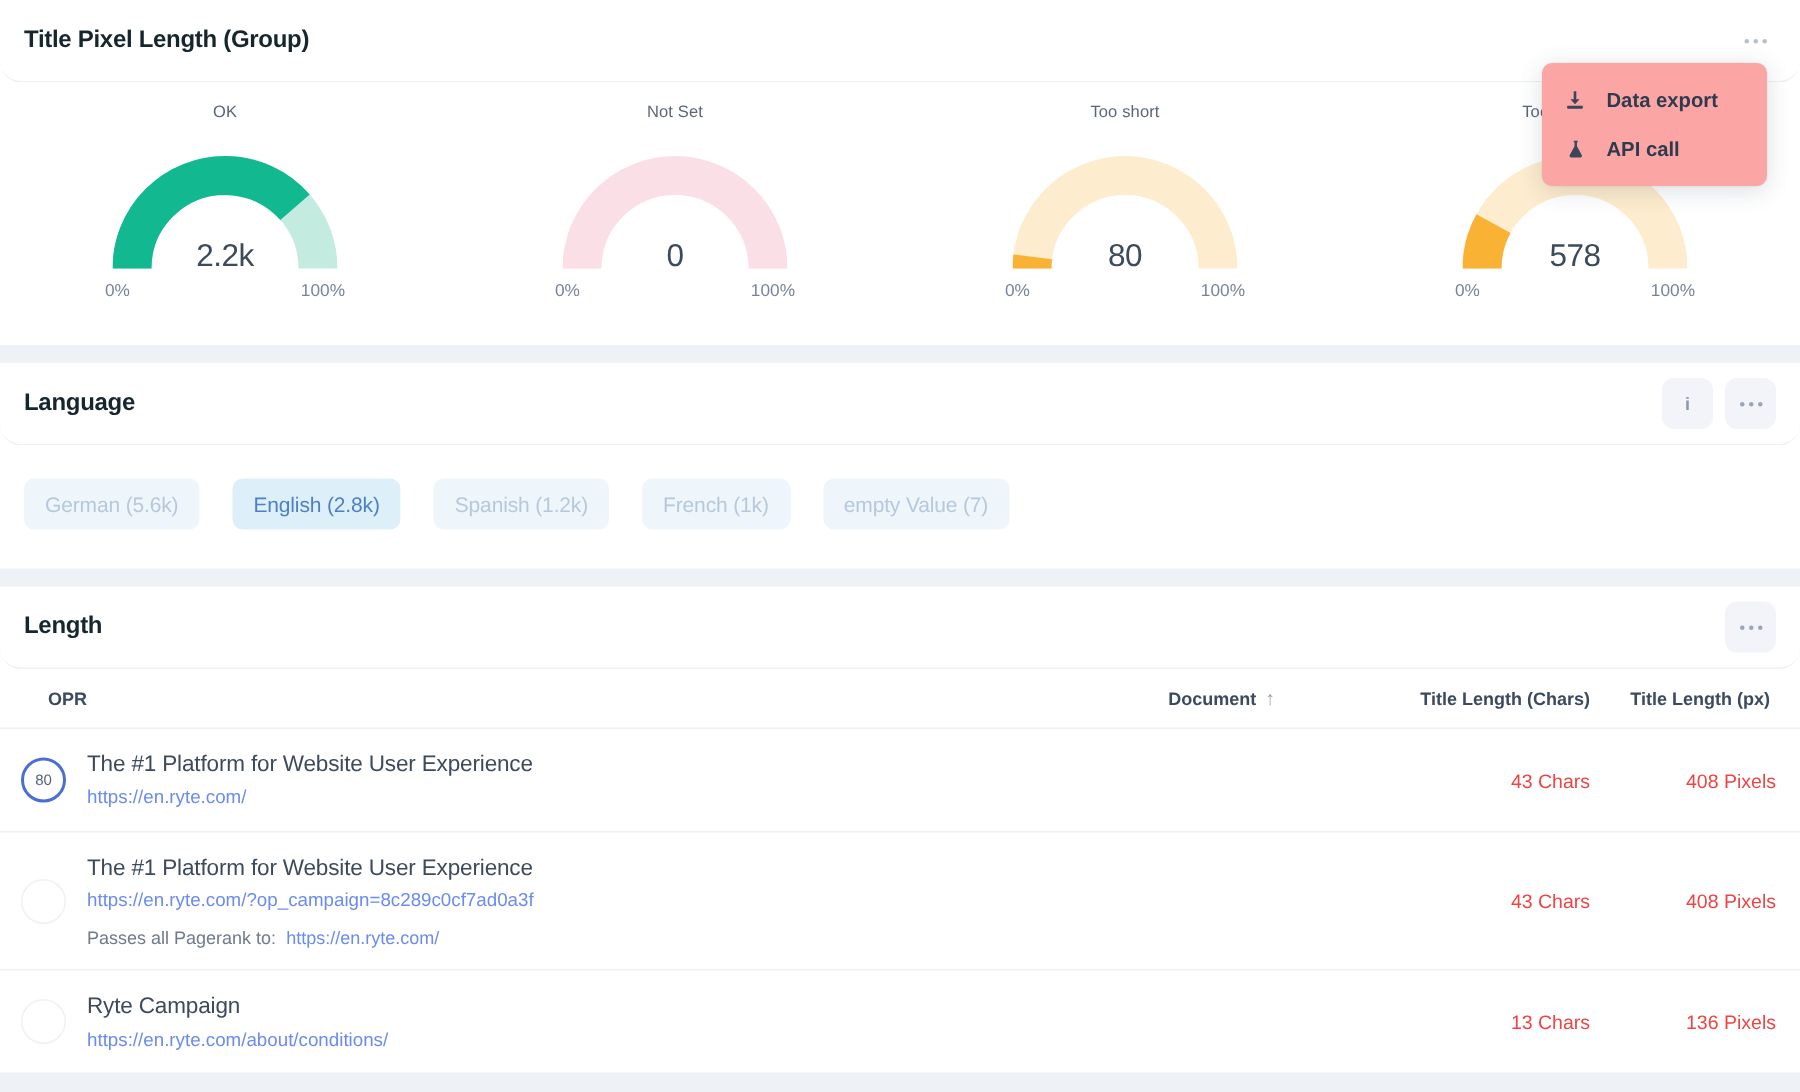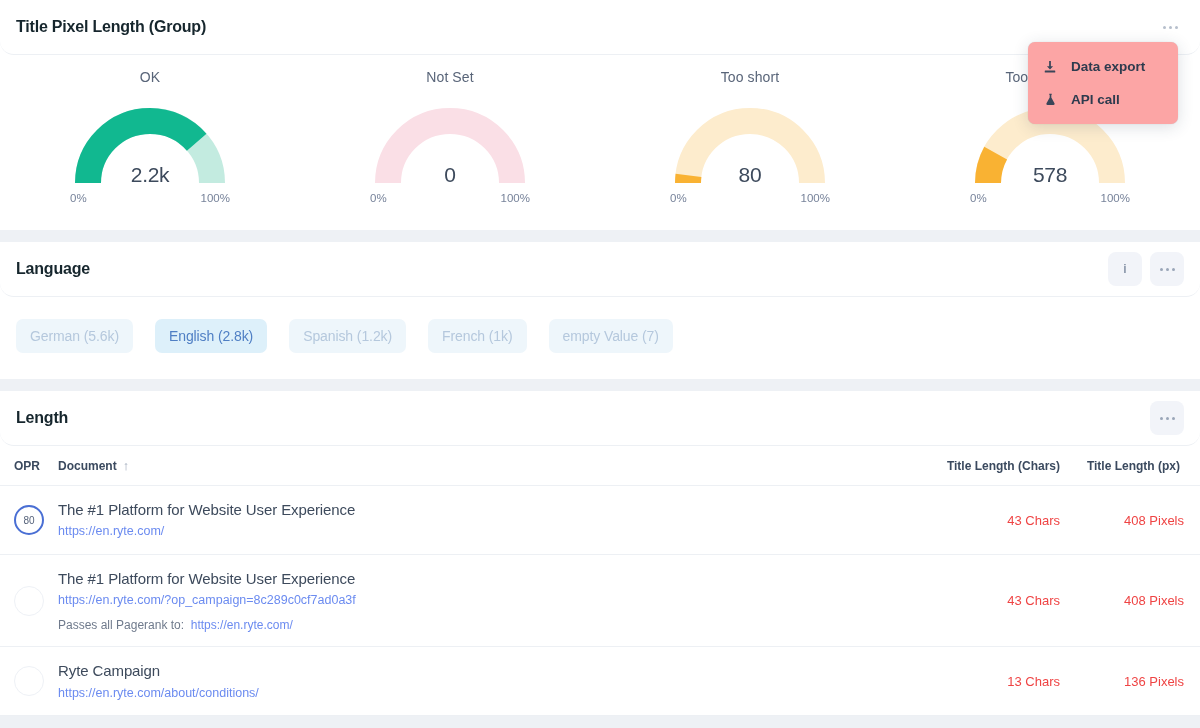--- a/index.html
+++ b/index.html
@@ -39,21 +39,21 @@
   .btn-sq i { width: 3px; height: 3px; border-radius: 50%; background: #9aa6b8; display:block; }
   .btn-sq .info-glyph { font-size: 12px; color: #8b97aa; font-weight: bold; line-height: 1; }
 
   
   .gauges {
     display: flex; height: 175px; align-items: flex-start;
     padding-top: 14px;
   }
   .gauge-cell { flex: 1; display: flex; flex-direction: column; align-items: center; }
   .gauge-label {
-    font-size: 14px; color: #596579; margin-bottom: 10px;
+    font-size: 11px; color: #596579; margin-bottom: 10px;
     white-space: nowrap; letter-spacing: 0.1px;
   }
   .gauge-wrap { position: relative; width: 150px; height: 96px; }
   .gauge-svg { display: block; }
   .gauge-value {
     position: absolute; left: 0; right: 0; bottom: 4px; text-align: center;
     font-size: 21px; color: #3d4a5c; letter-spacing: -0.3px;
   }
   .gauge-ticks {
     width: 160px; display: flex; justify-content: space-between;
@@ -79,21 +79,21 @@
   .chip {
     height: 34px; padding: 0 14px; border-radius: 7px; background: #eef6fb;
     display: flex; align-items: center; font-size: 14px; color: #b5c8dd;
     cursor: pointer; white-space: nowrap; letter-spacing: -0.1px;
   }
   .chip.active { background: #ddf0fa; color: #4f7fc4; }
 
   
   table { width: 1200px; border-collapse: collapse; }
   thead th {
-    font-size: 12px; font-weight: bold; color: #3b4a5f; text-align: left;
+    font-size: 12px; font-weight: bold; color: #3b4a5f; text-align: right;
     padding: 12px 0 12px 0; border-bottom: 1px solid #edf0f4;
     white-space: nowrap;
   }
   th.col-opr { width: 58px; padding-left: 14px; }
   th.col-doc { width: auto; }
   th.col-chars { text-align: right; width: 210px; }
   th.col-px { text-align: right; width: 140px; padding-right: 20px; }
   tbody td { border-bottom: 1px solid #edf0f4; vertical-align: middle; }
   td.c-opr { width: 58px; padding-left: 14px; }
   td.c-chars, td.c-px { text-align: right; font-size: 13px; color: #ef4444; }

